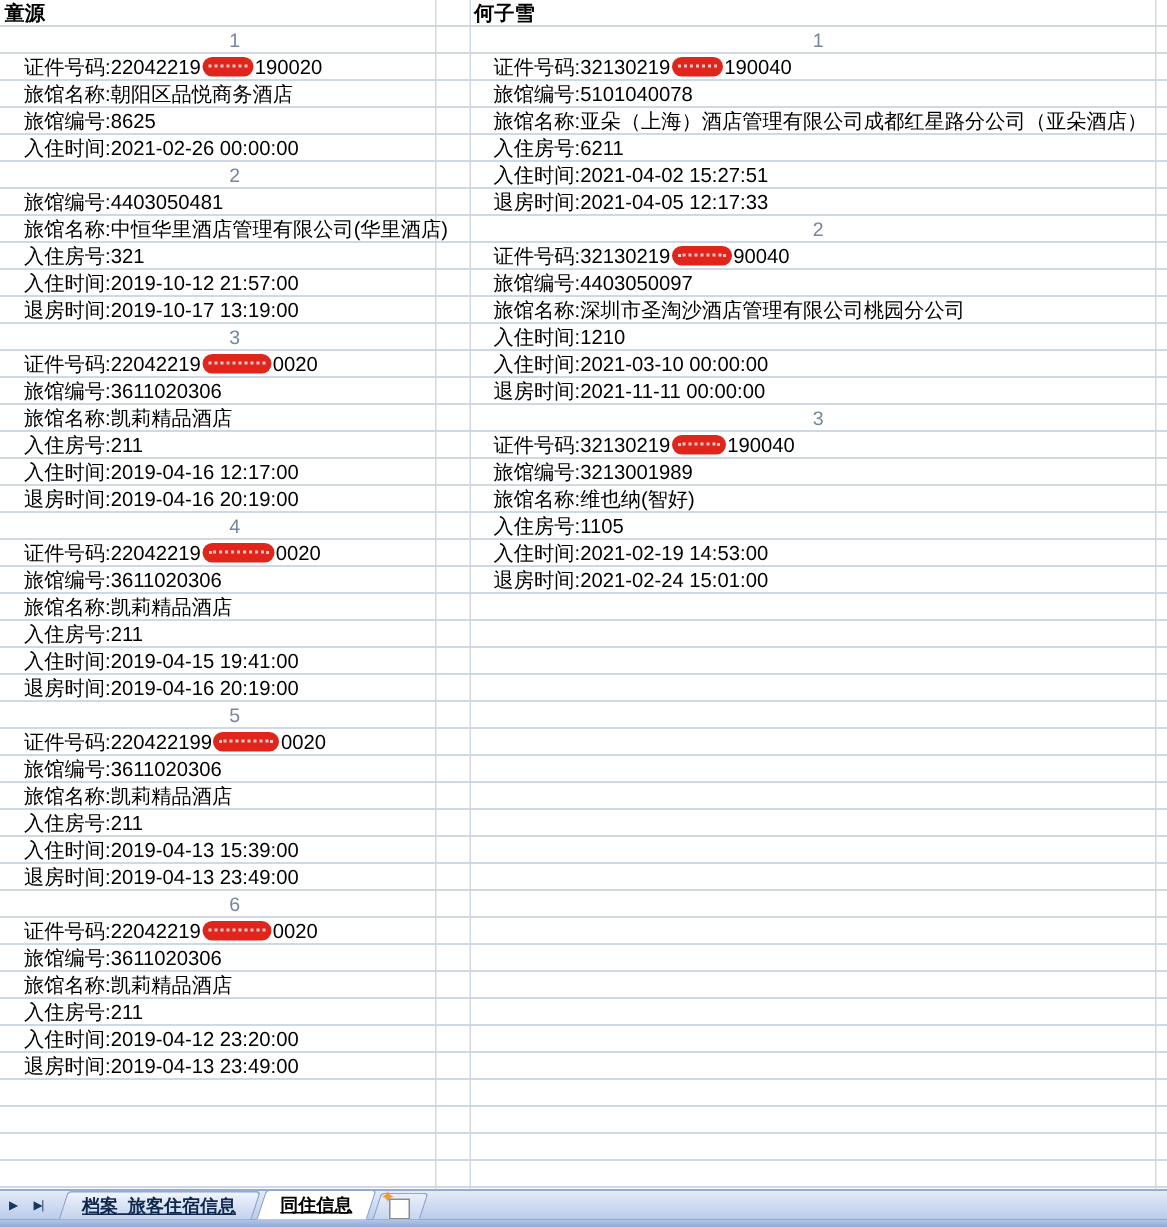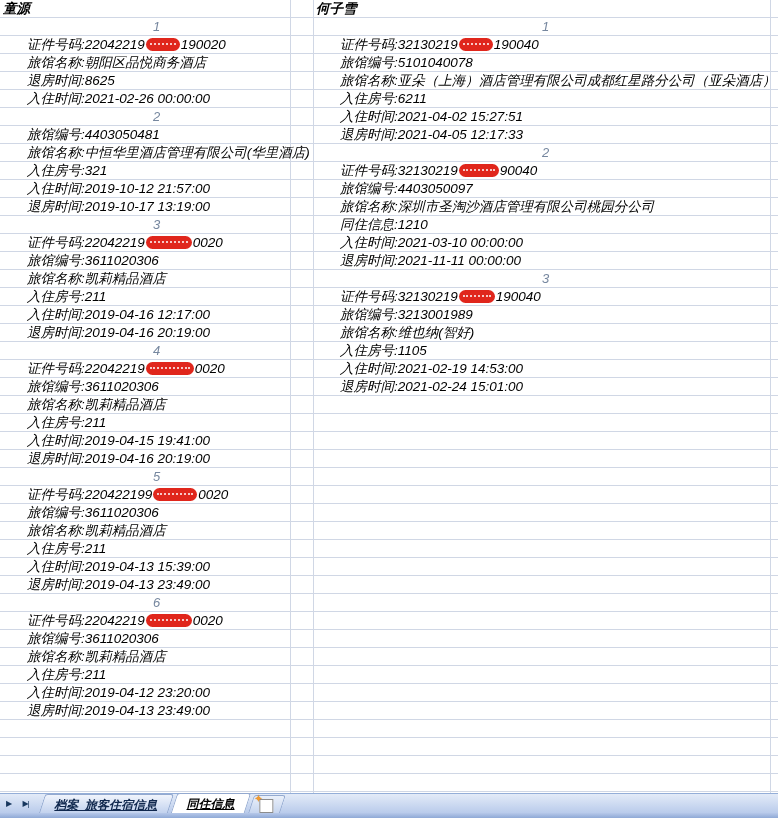--- a/index.html
+++ b/index.html
@@ -1,33 +1,33 @@
 <!DOCTYPE html>
 <html><head>
 <meta charset="utf-8">
 <style>
   html,body{margin:0;padding:0;background:#fff;}
   #app{
     position:relative;width:778px;height:818px;overflow:hidden;
     font-family:"Liberation Sans","DejaVu Sans",sans-serif;
-    background:#404040;color:#000;font-style:italic;
+    background:#404040;color:#000;
   }
   
   #sheet{
     position:absolute;left:0;top:0;width:778px;height:793px;
     background-image:repeating-linear-gradient(to bottom,#ffffff 0px,#ffffff 17px,#d0d7e5 17px,#d0d7e5 18px);
   }
   .vline{position:absolute;top:0;height:793px;width:1px;background:#d0d7e5;z-index:0;}
   .col{position:absolute;top:0;z-index:1;}
   .col0{left:0;width:313px;}
   .col1{left:313px;width:465px;}
   .row{height:18px;line-height:18px;font-size:13.5px;white-space:nowrap;overflow:visible;}
   .row.name{font-weight:bold;padding-left:3px;}
   .row.num{text-align:center;color:#76879f;font-size:13px;}
-  .row.field{padding-left:27px;}
+  .row.field{padding-left:16px;}
   .redact{
     display:inline-block;height:13px;border-radius:7px;background:#e0261c;
     vertical-align:-2px;margin:0 1px;position:relative;
   }
   .redact::after{
     content:"";position:absolute;left:4px;right:4px;top:5px;
     border-top:2px dotted rgba(255,255,255,0.75);
   }
   
   #sheetbar{
@@ -83,21 +83,21 @@
   <div id="sheet">
     <div class="vline" style="left:290px"></div>
     <div class="vline" style="left:313px"></div>
     <div class="vline" style="left:770px"></div>
 
     <div class="col col0">
         <div class="row name">童源</div>
         <div class="row num">1</div>
         <div class="row field"><span>证件号码:22042219</span><span class="redact" style="width: 34px;"></span><span>190020</span></div>
         <div class="row field">旅馆名称:朝阳区品悦商务酒店</div>
-        <div class="row field">退房时间:8625</div>
+        <div class="row field">旅馆编号:8625</div>
         <div class="row field">入住时间:2021-02-26 00:00:00</div>
         <div class="row num">2</div>
         <div class="row field">旅馆编号:4403050481</div>
         <div class="row field">旅馆名称:中恒华里酒店管理有限公司(华里酒店)</div>
         <div class="row field">入住房号:321</div>
         <div class="row field">入住时间:2019-10-12 21:57:00</div>
         <div class="row field">退房时间:2019-10-17 13:19:00</div>
         <div class="row num">3</div>
         <div class="row field"><span>证件号码:22042219</span><span class="redact" style="width: 46px;"></span><span>0020</span></div>
         <div class="row field">旅馆编号:3611020306</div>
@@ -133,21 +133,21 @@
         <div class="row field"><span>证件号码:32130219</span><span class="redact" style="width: 34px;"></span><span>190040</span></div>
         <div class="row field">旅馆编号:5101040078</div>
         <div class="row field">旅馆名称:亚朵（上海）酒店管理有限公司成都红星路分公司（亚朵酒店）</div>
         <div class="row field">入住房号:6211</div>
         <div class="row field">入住时间:2021-04-02 15:27:51</div>
         <div class="row field">退房时间:2021-04-05 12:17:33</div>
         <div class="row num">2</div>
         <div class="row field"><span>证件号码:32130219</span><span class="redact" style="width: 40px;"></span><span>90040</span></div>
         <div class="row field">旅馆编号:4403050097</div>
         <div class="row field">旅馆名称:深圳市圣淘沙酒店管理有限公司桃园分公司</div>
-        <div class="row field">同住信息:1210</div>
+        <div class="row field">入住时间:1210</div>
         <div class="row field">入住时间:2021-03-10 00:00:00</div>
         <div class="row field">退房时间:2021-11-11 00:00:00</div>
         <div class="row num">3</div>
         <div class="row field"><span>证件号码:32130219</span><span class="redact" style="width: 36px;"></span><span>190040</span></div>
         <div class="row field">旅馆编号:3213001989</div>
         <div class="row field">旅馆名称:维也纳(智好)</div>
         <div class="row field">入住房号:1105</div>
         <div class="row field">入住时间:2021-02-19 14:53:00</div>
         <div class="row field">退房时间:2021-02-24 15:01:00</div>
       </div>

